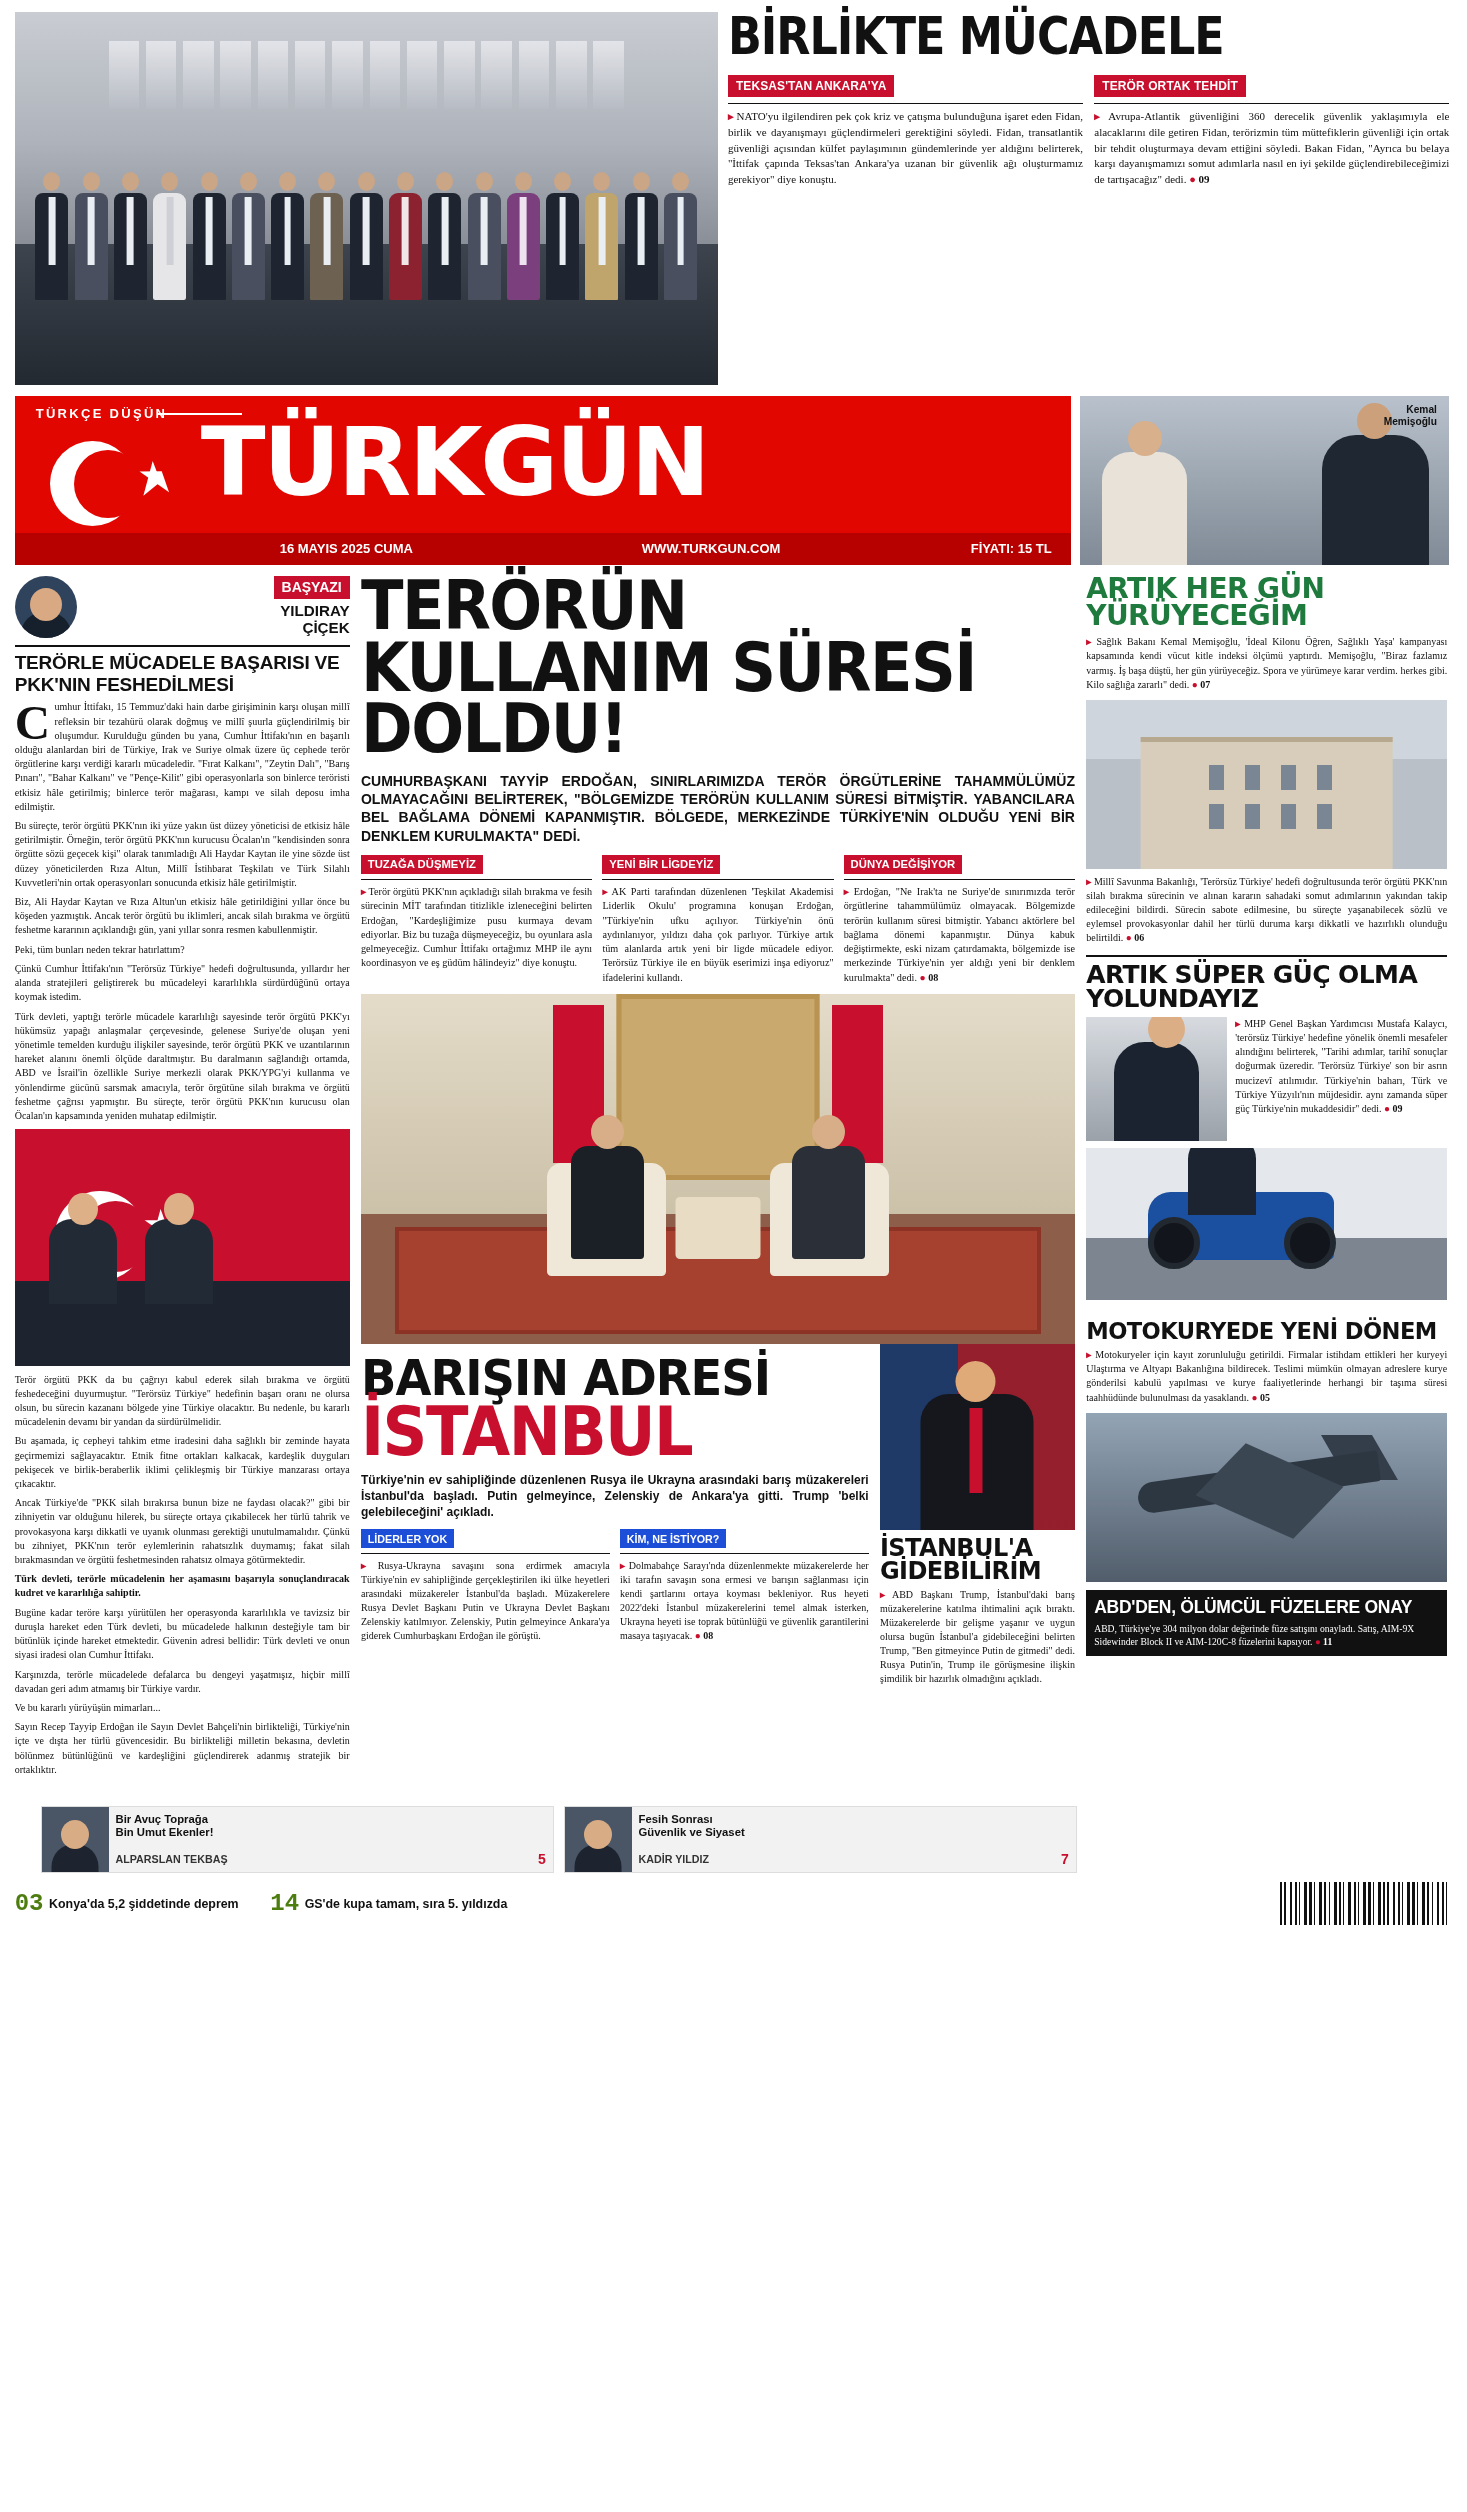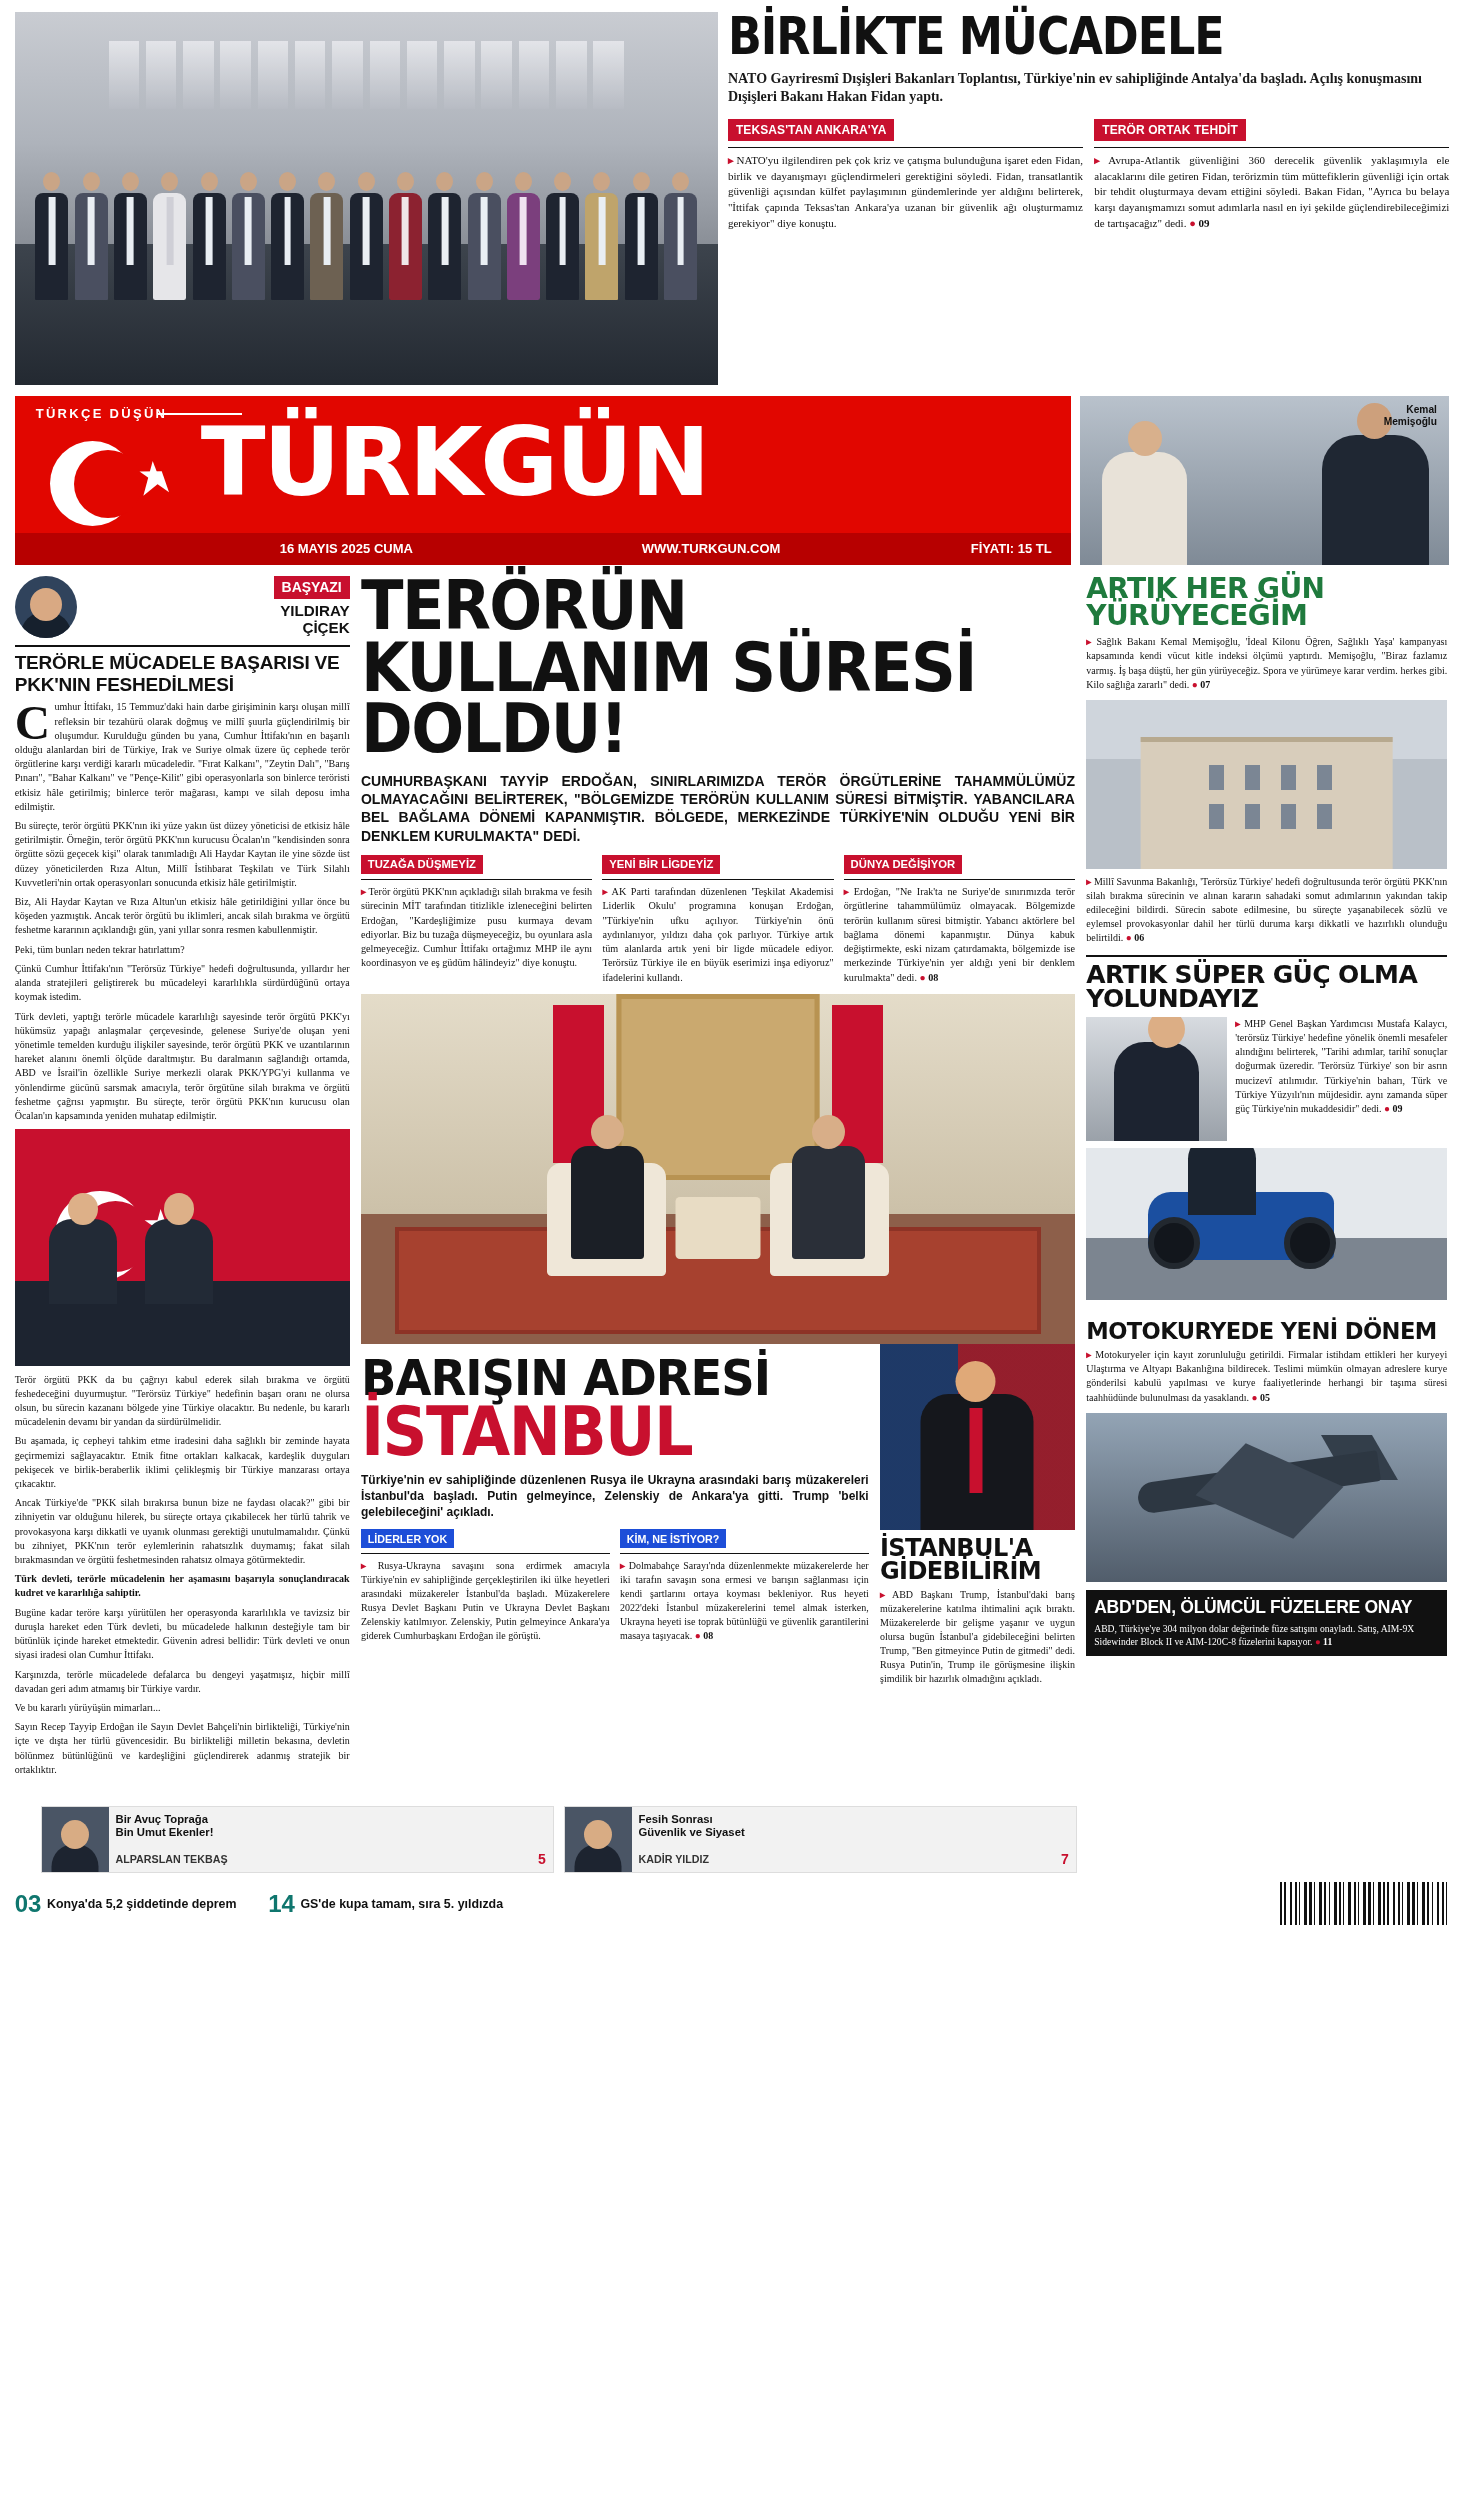--- a/index.html
+++ b/index.html
@@ -216,21 +216,21 @@
   .promo .ph { width: 67px; background:#4a5565; position:relative; overflow:hidden; flex:none;}
   .promo .ph:after{content:'';position:absolute;left:50%;top:12.4px;transform:translateX(-50%);width:28px;height:29px;border-radius:50%;background:#d8ac84;}
   .promo .ph:before{content:'';position:absolute;left:50%;bottom:-3.4px;transform:translateX(-50%);width:47px;height:32px;border-radius:22.6px 22.6px 0 0;background:#1d2430;}
   .promo .tx { flex:1; padding: 5.6px 6.8px; display:flex; flex-direction:column; justify-content:space-between; }
   .promo .tx .tt { font-size: 11.3px; font-weight:800; line-height:1.15; }
   .promo .tx .nm { font-size: 10.7px; font-weight:800; color:#333; display:flex; justify-content:space-between; align-items:center; }
   .promo .tx .nm span.num { color:#c8102e; font-size: 14px; font-weight:900; }
 
   .footbar { display:flex; align-items:center; gap: 9px; margin-top: 9px; }
   .footbar .fitem { display:flex; align-items:center; gap:5.6px; }
-  .footbar .fnum { font-size: 24px; font-weight:900; color:#0f766e; }
+  .footbar .fnum { font-size: 24px; font-weight:900; color:#4d7c0f;font-family:Liberation Mono, monospace; }
   .footbar .ftxt { font-size: 12.4px; font-weight:700; }
   .barcode { margin-left:auto; width: 169px; height: 43px; background:
     repeating-linear-gradient(90deg,#111 0 2.3px,#fff 2.3px 4.5px,#111 4.5px 5.6px,#fff 5.6px 9.6px,#111 9.6px 12.4px,#fff 12.4px 14.7px); }
 </style>
 </head>
 <body>
 
 <div class="page">
 
   <div class="topband">
@@ -320,21 +320,20 @@
           </div>
         <div class="person b">
             <div class="head"></div>
             <div class="body"></div>
           </div>
       </div>
     </div>
 
     <div class="tophead">
       <div class="kicker-main">BİRLİKTE MÜCADELE</div>
-      <div class="lede">NATO Gayriresmî Dışişleri Bakanları Toplantısı, Türkiye'nin ev sahipliğinde Antalya'da başladı. Açılış konuşmasını Dışişleri Bakanı Hakan Fidan yaptı.</div>
       <div class="twocols">
         <div class="tcol">
           <span class="tag">TEKSAS'TAN ANKARA'YA</span>
           <div class="rule"></div>
           <p><span class="bul">▸</span> <span>NATO'yu ilgilendiren pek çok kriz ve çatışma bulunduğuna işaret eden Fidan, birlik ve dayanışmayı güçlendirmeleri gerektiğini söyledi. Fidan, transatlantik güvenliği açısından külfet paylaşımının gündemlerinde yer aldığını belirterek, "İttifak çapında Teksas'tan Ankara'ya uzanan bir güvenlik ağı oluşturmamız gerekiyor" diye konuştu.</span></p>
         </div>
         <div class="tcol">
           <span class="tag">TERÖR ORTAK TEHDİT</span>
           <div class="rule"></div>
           <p><span class="bul">▸</span> <span>Avrupa-Atlantik güvenliğini 360 derecelik güvenlik yaklaşımıyla ele alacaklarını dile getiren Fidan, terörizmin tüm müttefiklerin güvenliği için ortak bir tehdit oluşturmaya devam ettiğini söyledi. Bakan Fidan, "Ayrıca bu belaya karşı dayanışmamızı somut adımlarla nasıl en iyi şekilde güçlendirebileceğimizi de tartışacağız" dedi.</span> <span class="bul">●</span> <b>09</b></p>

